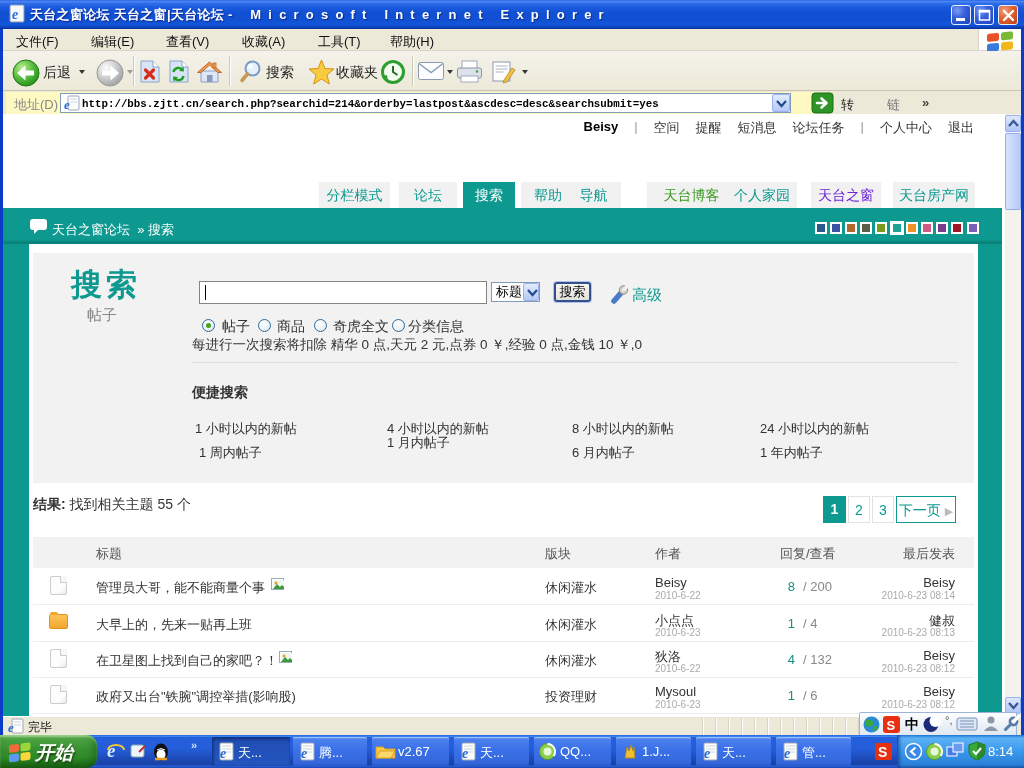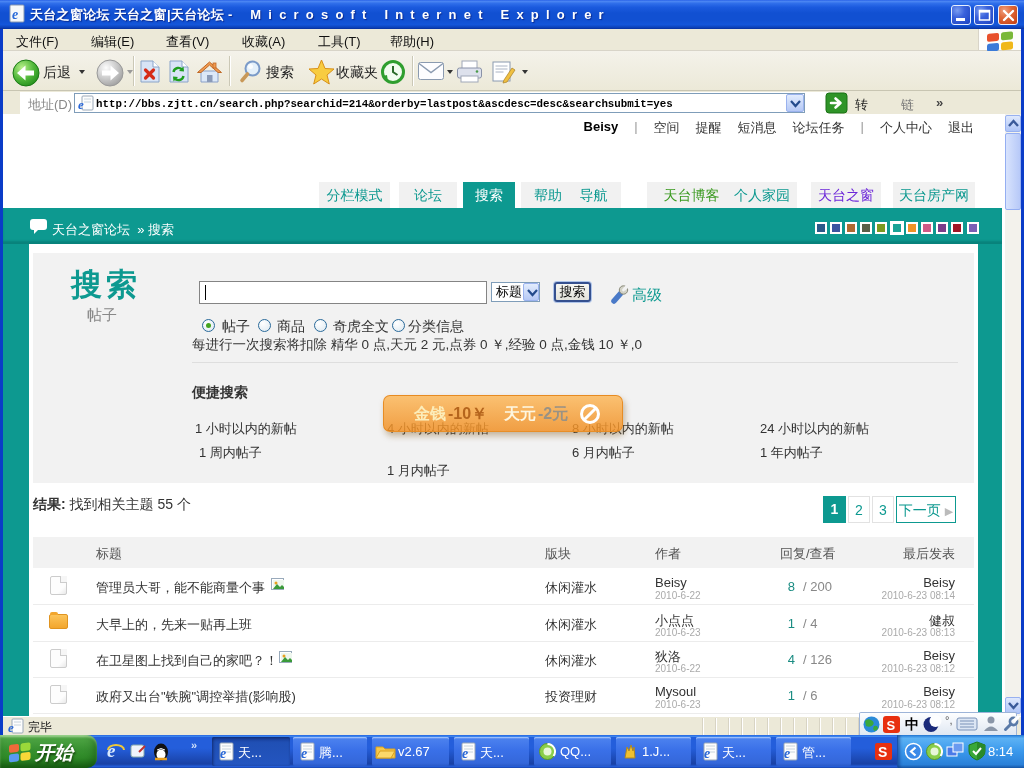--- a/index.html
+++ b/index.html
@@ -15,21 +15,21 @@
 .tbtn.cl{background:radial-gradient(circle at 30% 25%,#f0a080 0%,#e06838 40%,#c23c10 100%)}
 #brdL{left:0;top:29px;width:3px;height:706px;background:#0a3cc8}
 #brdR{left:1021px;top:29px;width:3px;height:706px;background:#0a3cc8}
 #menubar{left:3px;top:29px;width:1018px;height:22px;background:#ece9d8;border-bottom:1px solid #d8d4c8;font-size:13px;color:#111}
 #menubar span{position:absolute;top:4px}
 #throbber{position:absolute;left:975px;top:0;width:43px;height:21px;background:#fdfdfb;border-left:1px solid #d8d4c8}
 #toolbar{left:3px;top:51px;width:1018px;height:40px;background:linear-gradient(180deg,#f4f2ea,#ece9d8);border-bottom:1px solid #c8c5b2}
 .sep{position:absolute;top:5px;width:2px;height:30px;border-left:1px solid #cbc8b6;border-right:1px solid #fff}
 .tlabel{position:absolute;top:13px;font-size:14px;color:#222}
 .caret{position:absolute;width:0;height:0;border-left:3.5px solid transparent;border-right:3.5px solid transparent;border-top:4px solid #333}
-#addrbar{left:20px;top:92px;width:820px;height:22px;background:#ffffff}
+#addrbar{left:6px;top:92px;width:820px;height:22px;background:#fef9c3}
 #addrlabel{position:absolute;left:8px;top:4px;color:#888;font-size:13px}
 #addrbox{position:absolute;left:54px;top:1px;width:731px;height:20px;background:#fff;border:1px solid #7f9db9}
 #addrurl{position:absolute;left:21px;top:4px;font-family:"Liberation Mono",monospace;font-size:10.8px;font-weight:bold;color:#000;white-space:nowrap}
 #addrdrop{position:absolute;right:0px;top:0px;width:18px;height:18px;background:linear-gradient(180deg,#e2ecfd,#b5c8f5);border:1px solid #9ab2ee;border-radius:2px}
 #gotext{position:absolute;left:835px;top:4px;font-size:13px;color:#222}
 #linkstext{position:absolute;left:881px;top:4px;font-size:13px;color:#777}
 #chev2{position:absolute;left:916px;top:3px;font-size:13px;color:#444;font-weight:bold}
 #viewport{left:3px;top:114px;width:1002px;height:602px;background:#fff;overflow:hidden;font-size:13px;color:#333}
 #scrollbar{left:1005px;top:114px;width:16px;height:602px;background:#f3f2ec}
 .sbtn{position:absolute;left:0;width:16px;height:17px;background:linear-gradient(180deg,#dfe9fd,#aec4f7);border:1px solid #98b1f0;border-radius:2px}
@@ -299,33 +299,23 @@
  <div class="radio" style="left:389px"></div>
     <div class="rlabel" style="left:405px">分类信息</div>
  <div id="costline">每进行一次搜索将扣除 精华 0 点,天元 2 元,点券 0 ￥,经验 0 点,金钱 10 ￥,0</div>
  <div id="divider"></div>
  <div id="bianjie">便捷搜索</div>
  <div class="qlink" style="left:192px;top:306px">1 小时以内的新帖</div>
  <div class="qlink" style="left:384px;top:306px">4 小时以内的新帖</div>
  <div class="qlink" style="left:569px;top:306px">8 小时以内的新帖</div>
  <div class="qlink" style="left:757px;top:306px">24 小时以内的新帖</div>
  <div class="qlink" style="left:196px;top:330px">1 周内帖子</div>
- <div class="qlink" style="left:384px;top:348px">1 月内帖子</div>
+ <div class="qlink" style="left:384px;top:320px">1 月内帖子</div>
  <div class="qlink" style="left:569px;top:330px">6 月内帖子</div>
  <div class="qlink" style="left:757px;top:330px">1 年内帖子</div>
- <div id="tip">
-      <span style="position:absolute;left:30px;top:8px;color:#fcedba">金钱</span>
-      <span style="position:absolute;left:64px;top:8px;color:#b5651d">-10￥</span>
-      <span style="position:absolute;left:120px;top:8px;color:#fdf6e0">天元</span>
-      <span style="position:absolute;left:154px;top:8px;color:#9a9284">-2元</span>
-      <svg style="left:196px;top:8px" width="22" height="22">
-        <circle cx="10" cy="10" r="8.5" fill="none" stroke="#fff" stroke-width="3"></circle>
-        <path d="M4.2 15.8 L15.8 4.2" stroke="#fff" stroke-width="3"></path>
-      </svg>
-    </div>
  <div id="resline"><b>结果:</b> 找到相关主题 55 个</div>
  <div class="pg" style="left:820px;width:23px;background:#0d9990;color:#fff;font-weight:bold">1</div>
  <div class="pg" style="left:845px;width:22px;background:#fff;border:1px solid #e2e2e2;color:#0d9990">2</div>
  <div class="pg" style="left:869px;width:22px;background:#fff;border:1px solid #e2e2e2;color:#0d9990">3</div>
  <div class="pg" style="left:893px;width:60px;background:#fff;border:1px solid #0d9990;color:#0d9990">下一页 <span style="color:#bbb;font-size:11px">▶</span></div>
  <div id="thead">
       <span style="left:63px;top:8px">标题</span>
       <span style="left:512px;top:8px">版块</span>
       <span style="left:622px;top:8px">作者</span>
       <span style="left:747px;top:8px">回复/查看</span>
@@ -367,21 +357,21 @@
         <svg style="left:1px;top:1px" width="11" height="9">
           <rect width="11" height="9" fill="#eef6ee"></rect>
           <circle cx="3" cy="3" r="1.5" fill="#e8a020"></circle>
           <path d="M0 9 L4 4 L7 7 L9 5 L11 7 L11 9 Z" fill="#3a9a3a"></path>
         </svg>
       </span>
   <span style="left:512px;top:11px">休闲灌水</span>
   <span style="left:622px;top:7px">狄洛</span>
       <span class="cdate" style="left:622px;top:22px">2010-6-22</span>
   <span class="blue" style="left:700px;top:11px;width:62px;text-align:right;display:inline-block">4</span>
-      <span style="left:770px;top:11px;color:#888">/ 126</span>
+      <span style="left:770px;top:11px;color:#888">/ 132</span>
   <span style="right:19px;top:7px">Beisy</span>
       <span class="cdate" style="right:19px;top:22px">2010-6-23 08:12</span>
  </div>
  <div class="trow" style="top:563px">
   <div class="pico"></div>
   <span style="left:63px;top:11px">政府又出台"铁腕"调控举措(影响股)</span>
   <span style="left:512px;top:11px">投资理财</span>
   <span style="left:622px;top:7px">Mysoul</span>
       <span class="cdate" style="left:622px;top:22px">2010-6-23</span>
   <span class="blue" style="left:700px;top:11px;width:62px;text-align:right;display:inline-block">1</span>

